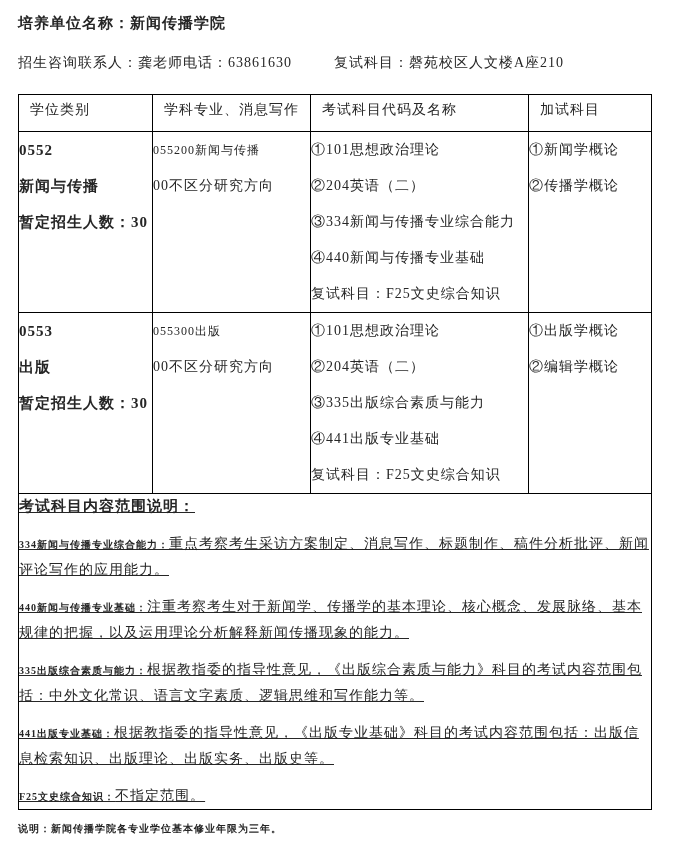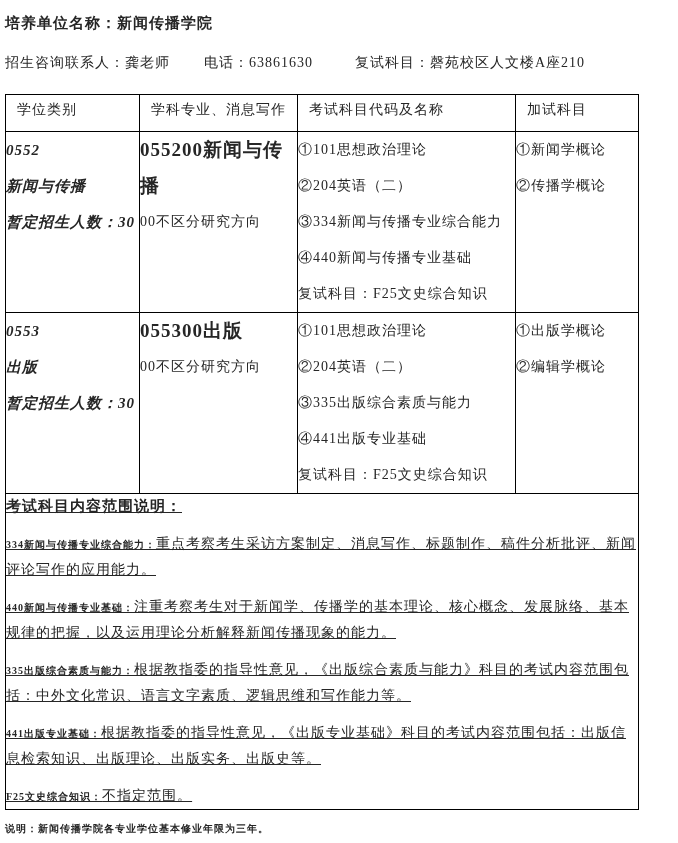--- a/index.html
+++ b/index.html
@@ -10,37 +10,37 @@
   body {
     width: 678px;
     height: 843px;
     font-family: "Liberation Serif", "DejaVu Serif", serif;
     color: #262626;
     overflow: hidden;
   }
   .page {
     box-sizing: border-box;
     width: 666px;
-    padding: 14px 18px 0 5px;
+    padding: 14px 18px 0 18px;
   }
 
   .doc-title {
     font-size: 15px;
     font-weight: bold;
     letter-spacing: 1px;
     line-height: 18px;
   }
   .contact-line {
     margin-top: 22px;
     font-size: 14px;
     letter-spacing: 1px;
     line-height: 18px;
     white-space: nowrap;
   }
-  .seg-phone  { margin-left: 34px; }
+  .seg-phone  { }
   .seg-office { margin-left: 42px; }
 
   table.admission {
     margin-top: 22px;
     border-collapse: collapse;
     table-layout: fixed;
     width: 633px;
   }
   table.admission col.c1 { width: 134px; }
   table.admission col.c2 { width: 158px; }
@@ -70,23 +70,22 @@
     margin: 0;
     font-size: 14px;
     letter-spacing: 1px;
     line-height: 36px;
     white-space: normal;
   }
   td.cell-degree p {
     font-size: 15px;
     font-weight: bold;
     line-height: 36px;
-    font-style: italic;
   }
-  td.cell-major p.major-code { font-weight: bold; font-size: 19px; }
+  td.cell-major p.major-code { font-weight: normal; font-size: 12px; }
 
   td.notes-cell {
     padding: 7px 10px 10px 9px;
     height: auto;
     text-decoration: underline;
   }
   p.notes-title {
     margin: 0;
     font-size: 15px;
     font-weight: bold;

